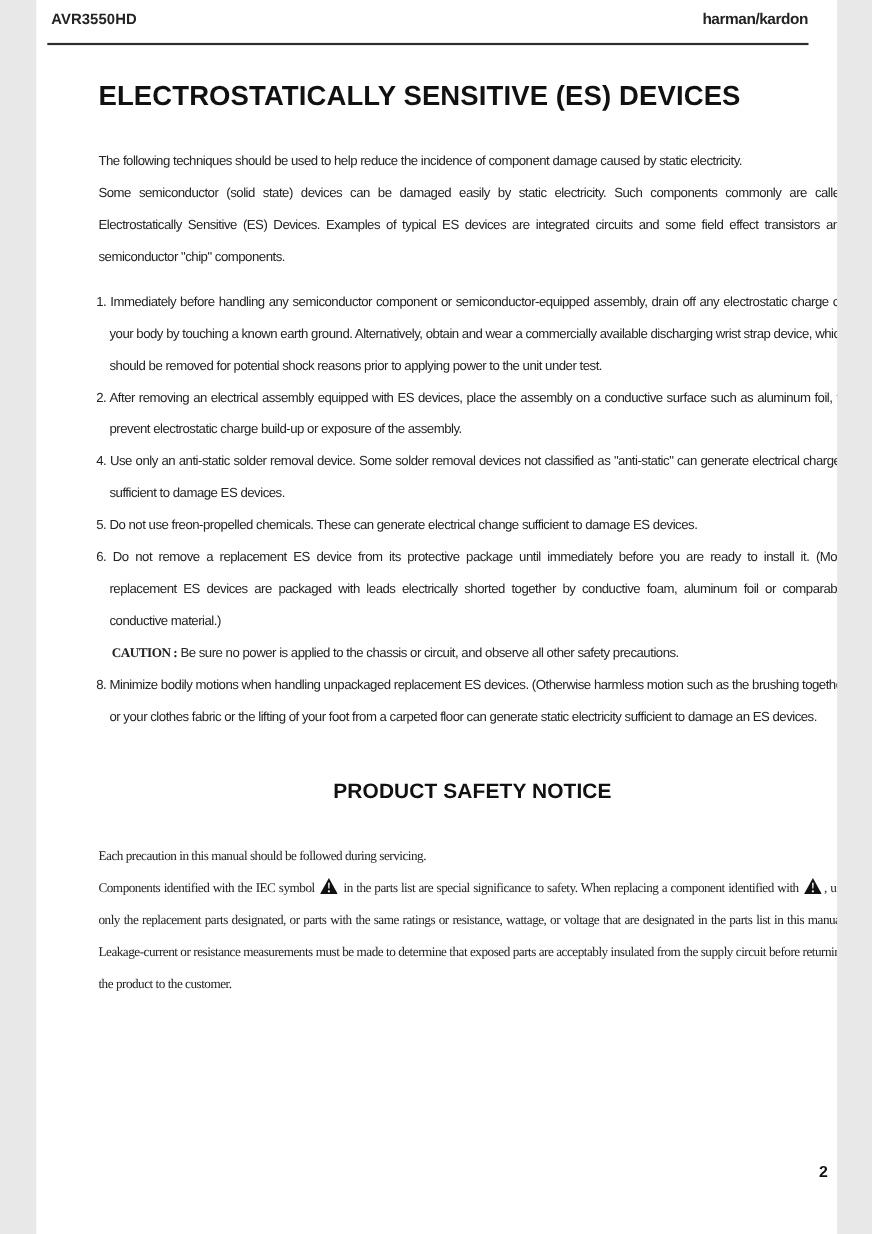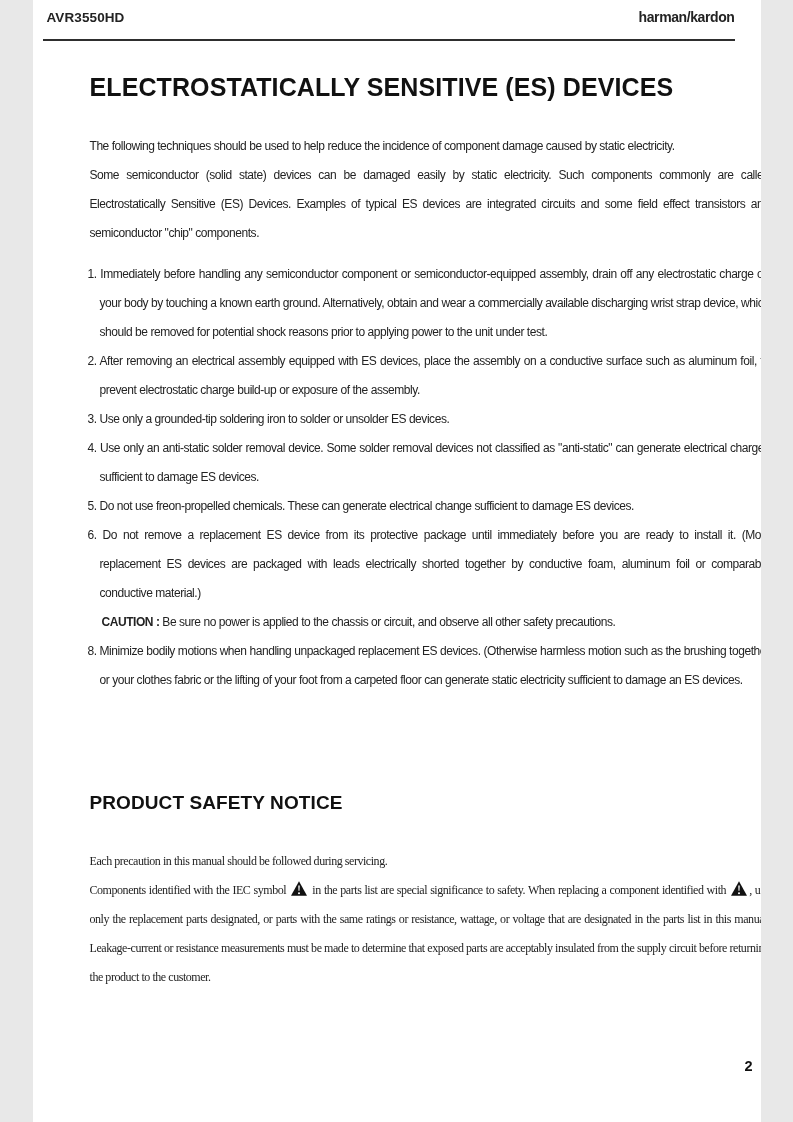--- a/index.html
+++ b/index.html
@@ -63,25 +63,25 @@
   .es-item {
     margin-left: -2px;
     padding-left: 12px;
     text-indent: -12px;
     text-align: justify;
   }
   .caution-line {
     margin-left: 1px;
     padding-left: 11px;
   }
-  .caution-label { font-weight: bold; }
+  .caution-label { font-weight: bold; font-family: Liberation Serif, serif; }
   .title2 {
-    margin-top: 97px;
+    margin-top: 43px;
     margin-bottom: 33px;
-    text-align: left;
+    text-align: center;
     font-size: 19px;
     font-weight: bold;
     letter-spacing: 0.1px;
     color: #111;
     line-height: 22px;
   }
   .notice-para { text-align: justify; font-family: Liberation Serif, serif; }
   .warn {
     display: inline-block;
     vertical-align: -2px;
@@ -112,21 +112,20 @@
   <div class="content">
 
     <div class="title1">ELECTROSTATICALLY SENSITIVE (ES) DEVICES</div>
 
     <p class="para">The following techniques should be used to help reduce the incidence of component damage caused by static electricity.</p>
     <p class="para">Some semiconductor (solid state) devices can be damaged easily by static electricity. Such components commonly are called Electrostatically Sensitive (ES) Devices. Examples of typical ES devices are integrated circuits and some field effect transistors and semiconductor "chip" components.</p>
 
     <div class="es-list">
       <div class="es-item"><span>1.</span> <span>Immediately before handling any semiconductor component or semiconductor-equipped assembly, drain off any electrostatic charge on your body by touching a known earth ground. Alternatively, obtain and wear a commercially available discharging wrist strap device, which should be removed for potential shock reasons prior to applying power to the unit under test.</span></div>
       <div class="es-item"><span>2.</span> <span>After removing an electrical assembly equipped with ES devices, place the assembly on a conductive surface such as aluminum foil, to prevent electrostatic charge build-up or exposure of the assembly.</span></div>
-      <div class="es-item"><span>3.</span> <span>Use only a grounded-tip soldering iron to solder or unsolder ES devices.</span></div>
       <div class="es-item"><span>4.</span> <span>Use only an anti-static solder removal device. Some solder removal devices not classified as "anti-static" can generate electrical charges sufficient to damage ES devices.</span></div>
       <div class="es-item"><span>5.</span> <span>Do not use freon-propelled chemicals. These can generate electrical change sufficient to damage ES devices.</span></div>
       <div class="es-item"><span>6.</span> <span>Do not remove a replacement ES device from its protective package until immediately before you are ready to install it. (Most replacement ES devices are packaged with leads electrically shorted together by conductive foam, aluminum foil or comparable conductive material.)</span></div>
       <div class="caution-line"><span class="caution-label">CAUTION :</span> <span>Be sure no power is applied to the chassis or circuit, and observe all other safety precautions.</span></div>
       <div class="es-item"><span>8.</span> <span>Minimize bodily motions when handling unpackaged replacement ES devices. (Otherwise harmless motion such as the brushing together or your clothes fabric or the lifting of your foot from a carpeted floor can generate static electricity sufficient to damage an ES devices.</span></div>
     </div>
 
     <div class="title2">PRODUCT SAFETY NOTICE</div>
 
     <p class="notice-para">Each precaution in this manual should be followed during servicing.</p>

